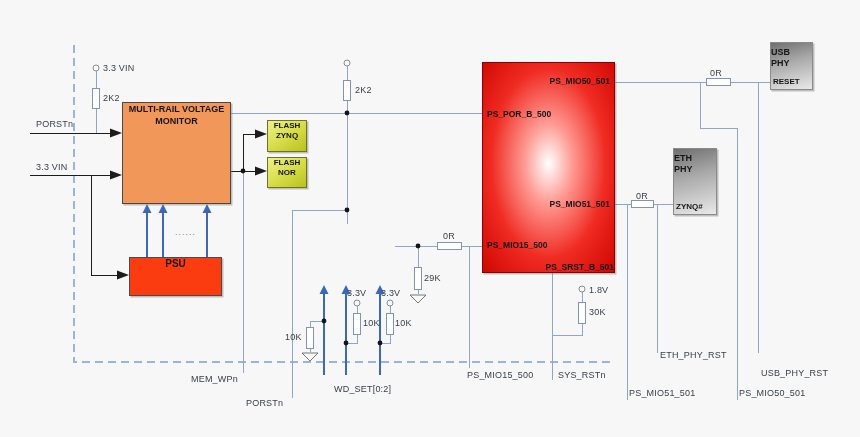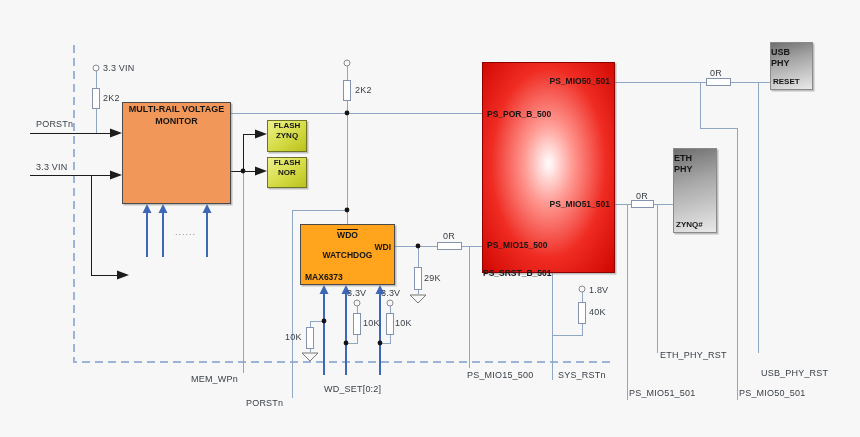--- a/index.html
+++ b/index.html
@@ -33,21 +33,21 @@
   .flash-nor{left:267px;top:157px;width:40px;height:31px;}
   .flash .blk-title{font-size:8px;font-weight:bold;line-height:9.5px;}
   .zynq{left:482px;top:62px;width:133px;height:211px;border:1px solid #8c0000;
         background:radial-gradient(ellipse at 50% 48%,#ffffff 0%,#ff9a93 26%,#ef2b22 62%,#cf0600 100%);}
   .zynq .pin{position:absolute;font-size:8.5px;font-weight:bold;white-space:nowrap;}
   .zynq .ztitle{position:absolute;left:0;right:0;top:88px;text-align:center;
                 font-size:13px;font-weight:bold;line-height:16px;}
   .phy{border:1px solid #8a8a8a;
        background:linear-gradient(165deg,#6f6f6f 0%,#a7a7a7 40%,#e9e9e9 100%);}
   .usb-phy{left:770px;top:42px;width:43px;height:48px;}
-  .eth-phy{left:673px;top:148px;width:44px;height:85px;}
+  .eth-phy{left:673px;top:148px;width:44px;height:67px;}
   .phy .phy-title{position:absolute;left:0;right:0;top:4px;text-align:left;
                   font-size:9px;font-weight:bold;line-height:11px;}
   .phy .phy-pin{position:absolute;left:2px;bottom:3px;font-size:8px;font-weight:bold;}
 </style>
 </head>
 <body>
 
 <div class="canvas">
 
   <svg class="wiring" viewBox="0 0 860 437" shape-rendering="crispEdges">
@@ -122,27 +122,26 @@
       <polygon points="410,295 426,295 418,303"></polygon>
     </g>
   </svg>
 
   <div class="block monitor" style="background-color: rgb(242, 151, 90);">
     <div class="blk-center">
         <span class="blk-title">MULTI-RAIL VOLTAGE MONITOR</span>
       </div>
   </div>
 
-
-  <div class="block watchdog" style="background-color: rgb(255, 164, 28);">
-    <span class="wdo">WDO</span>
-    <span class="wdtitle">WATCHDOG</span>
-    <span class="part">MAX6373</span>
-    <span class="wdi">WDI</span>
-  </div>
+  <div class="block psu" style="background-color: rgb(251, 60, 16);">
+    <div class="blk-center">
+        <span class="blk-title">PSU</span>
+      </div>
+  </div>
+
 
   <div class="block flash flash-nand">
     <div class="blk-center">
         <span class="blk-title">
       <span>FLASH</span><br>
       <span>ZYNQ</span>
     </span>
       </div>
   </div>
 
@@ -153,21 +152,21 @@
       <span>NOR</span>
     </span>
       </div>
   </div>
 
   <div class="block zynq">
     <span class="pin" style="right:4px;top:13px">PS_MIO50_501</span>
     <span class="pin" style="left:4px;top:46px">PS_POR_B_500</span>
     <span class="pin" style="right:4px;top:136px">PS_MIO51_501</span>
     <span class="pin" style="left:4px;top:177px">PS_MIO15_500</span>
-    <span class="pin" style="left:0;right:0;top:205px;text-align:left">PS_SRST_B_501</span>
+    <span class="pin" style="left:0;right:0;top:199px;text-align:right">PS_SRST_B_501</span>
   </div>
 
   <div class="block phy usb-phy">
     <span class="phy-title">
       <span>USB</span><br>
       <span>PHY</span>
     </span>
     <span class="phy-pin">RESET</span>
   </div>
 
@@ -188,27 +187,27 @@
 
   <div class="net-label" style="left:285px;top:332px">10K</div>
   <div class="net-label" style="left:347px;top:288px">3.3V</div>
   <div class="net-label" style="left:381px;top:288px">3.3V</div>
   <div class="net-label" style="left:363px;top:318px">10K</div>
   <div class="net-label" style="left:395px;top:318px">10K</div>
   <div class="net-label" style="left:424px;top:273px">29K</div>
   <div class="net-label" style="left:443px;top:231px">0R</div>
 
   <div class="net-label" style="left:589px;top:285px">1.8V</div>
-  <div class="net-label" style="left:589px;top:307px">40K</div>
+  <div class="net-label" style="left:589px;top:307px">30K</div>
   <div class="net-label" style="left:636px;top:191px">0R</div>
   <div class="net-label" style="left:710px;top:68px">0R</div>
 
   <div class="net-label" style="left:191px;top:374px">MEM_WPn</div>
   <div class="net-label" style="left:246px;top:398px">PORSTn</div>
-  <div class="net-label" style="left:324px;top:384px">WD_SET[0:2]</div>
+  <div class="net-label" style="left:334px;top:384px">WD_SET[0:2]</div>
   <div class="net-label" style="left:467px;top:370px">PS_MIO15_500</div>
   <div class="net-label" style="left:558px;top:370px">SYS_RSTn</div>
   <div class="net-label" style="left:660px;top:350px">ETH_PHY_RST</div>
   <div class="net-label" style="left:629px;top:388px">PS_MIO51_501</div>
   <div class="net-label" style="left:761px;top:368px">USB_PHY_RST</div>
   <div class="net-label" style="left:739px;top:388px">PS_MIO50_501</div>
 
 </div>
 
 </body></html>

